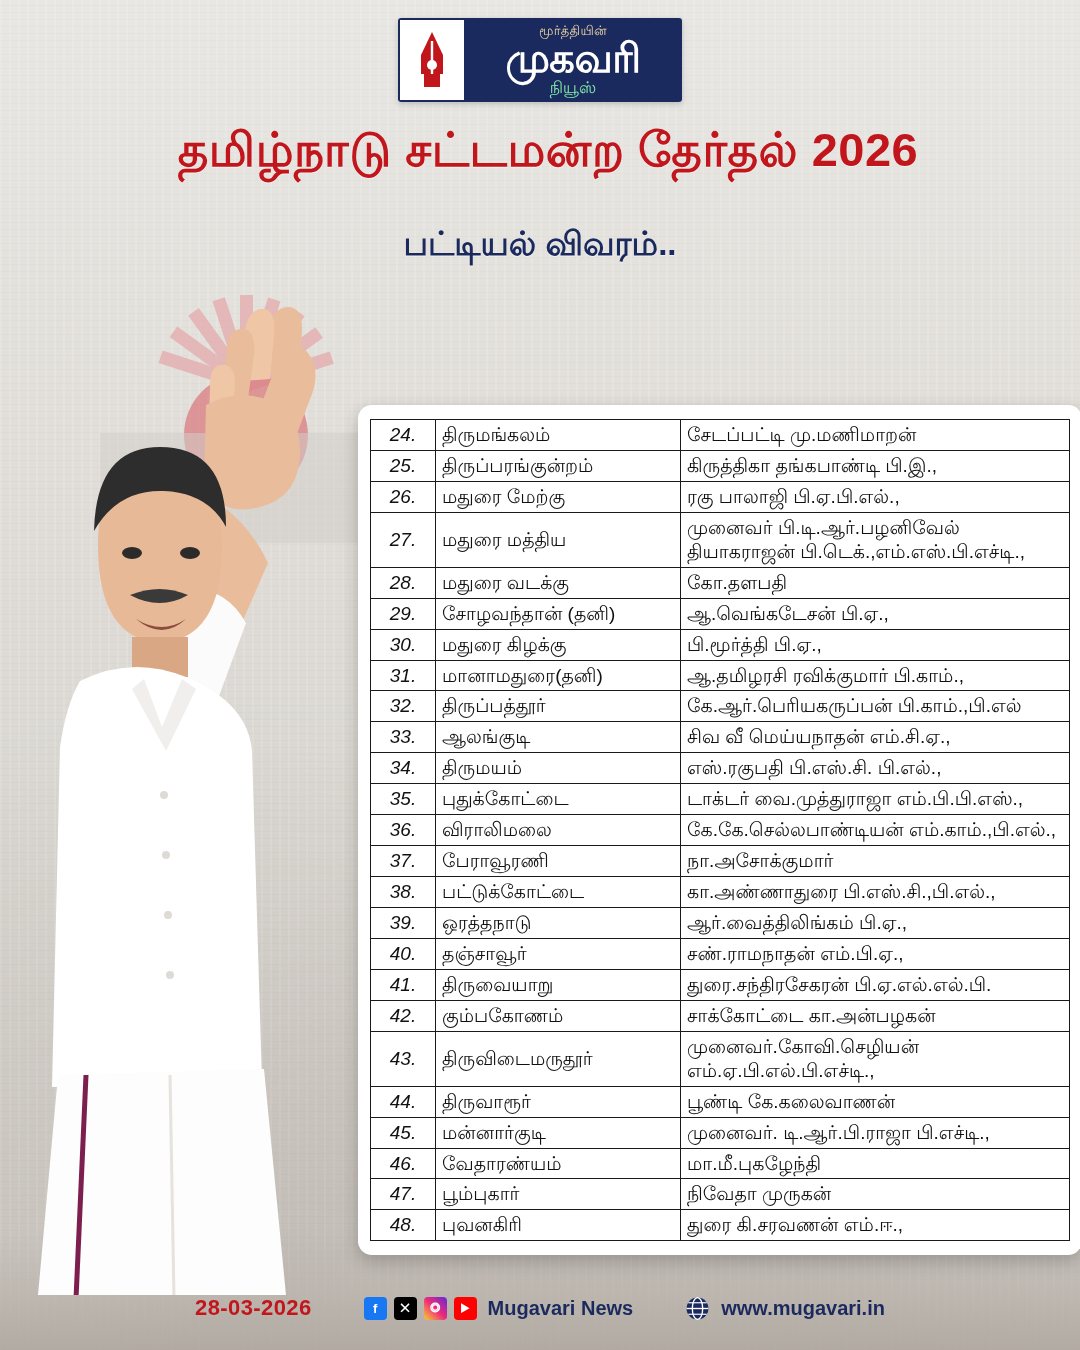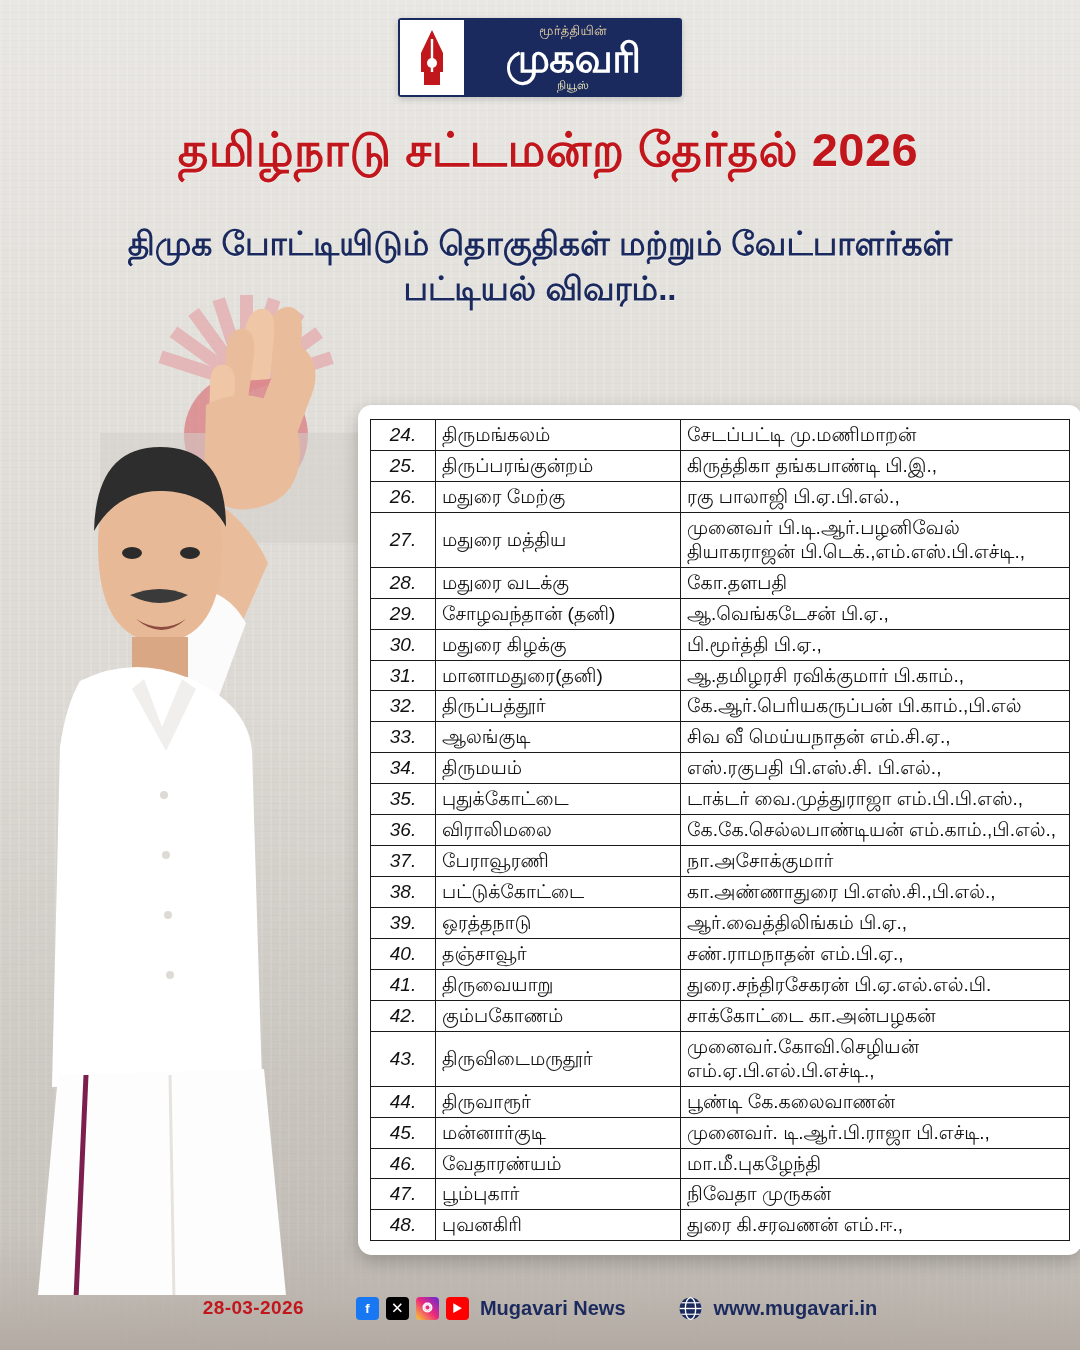--- a/index.html
+++ b/index.html
@@ -97,22 +97,22 @@
     color: #f0d9a8;
     letter-spacing: .3px;
     margin-bottom: 1px;
   }
   .logo-name {
     font-size: 40px;
     font-weight: bold;
     letter-spacing: -0.5px;
   }
   .logo-sub {
-    font-size: 11px;
-    color: #fef9c3;
+    font-size: 16px;
+    color: #86efac;
     margin-top: 2px;
   }
 
   
   .title {
     position: absolute;
     top: 122px;
     left: 8px;
     width: 100%;
     text-align: center;
@@ -193,21 +193,21 @@
     bottom: 22px;
     height: 40px;
     z-index: 8;
     display: flex;
     align-items: center;
     justify-content: center;
     gap: 52px;
   }
   .date {
     color: #c2161d;
-    font-size: 19px;
+    font-size: 22px;
     font-weight: bold;
     letter-spacing: .4px;
   }
   .social {
     display: flex;
     align-items: center;
     gap: 7px;
   }
   .sicon {
     width: 23px;
@@ -282,21 +282,20 @@
   </div>
   <div class="logo-right">
     <div class="logo-tag">மூர்த்தியின்</div>
     <div class="logo-name">முகவரி</div>
     <div class="logo-sub">நியூஸ்</div>
   </div>
 </div>
 
 <div class="title">தமிழ்நாடு சட்டமன்ற தேர்தல் 2026</div>
 <div class="subtitle">
-  <div>திமுக போட்டியிடும் தொகுதிகள் மற்றும் வேட்பாளர்கள்</div>
   <div>பட்டியல் விவரம்..</div>
 </div>
 
 <svg class="leader" viewBox="0 0 360 1000">
 
   <path d="M262 55 q16 -14 28 6 q10 16 2 38 l-22 58 -40 -18 z" fill="#e9bd9c"></path>
   <path d="M246 38 q6 -26 22 -26 q14 0 14 22 l-2 40 -32 4 z" fill="#e9bd9c"></path>
   <path d="M224 40 q4 -28 20 -26 q12 2 10 26 l-4 44 -28 2 z" fill="#efc7a6"></path>
   <path d="M206 58 q2 -26 18 -24 q12 2 10 26 l-6 44 -24 0 z" fill="#e9bd9c"></path>
   <path d="M190 90 q0 -22 15 -20 q11 2 10 22 l-4 36 -22 0 z" fill="#efc7a6"></path>

